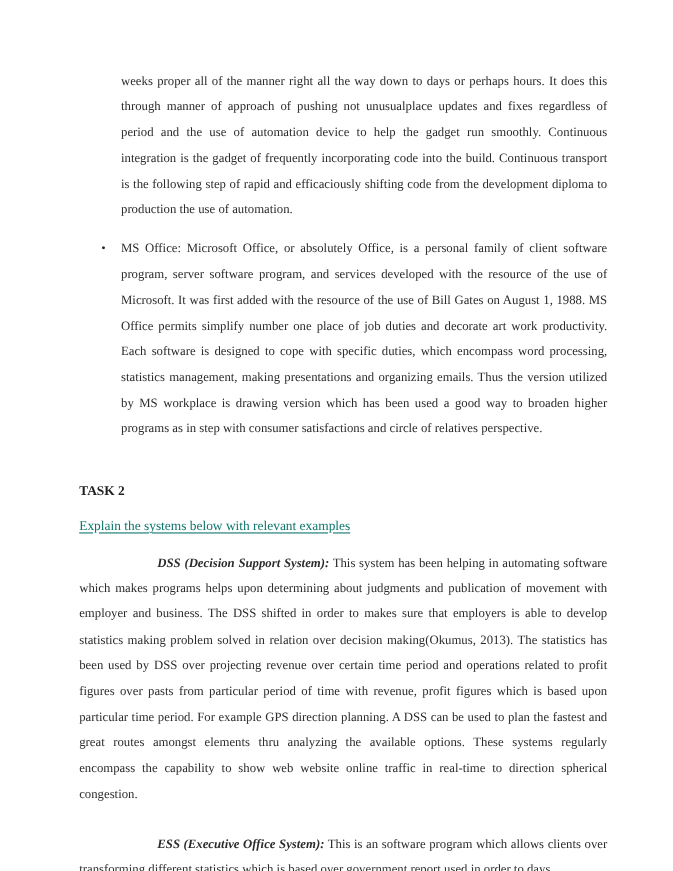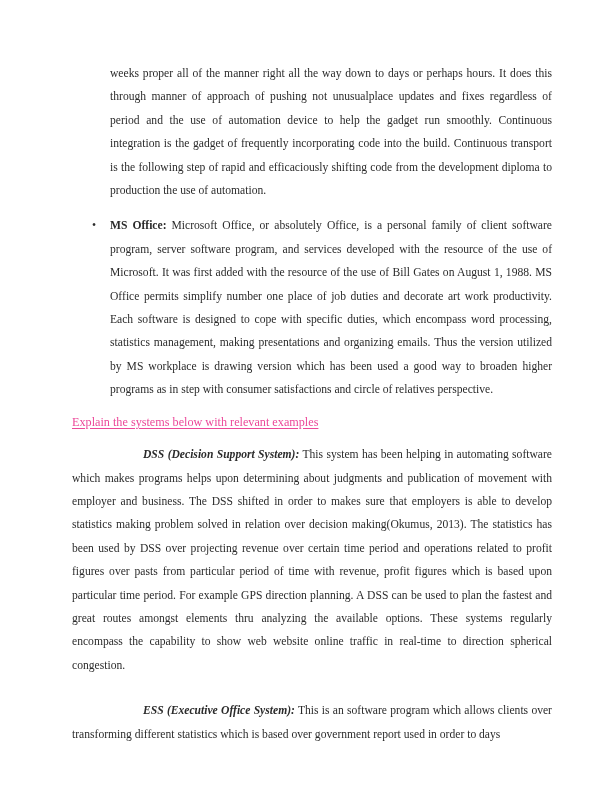--- a/index.html
+++ b/index.html
@@ -71,57 +71,58 @@
     font-size: 12.2px;
     line-height: 23.4px;
     margin-top: 33px;
     color: #1f1f1f;
   }
 
   .underlined-heading {
     font-size: 12.2px;
     line-height: 23.4px;
     margin-top: 9px;
-    color: #ec4899;
+    color: #0f766e;
   }
   .underlined-heading span.u {
     text-decoration: underline;
     text-underline-offset: 2px;
   }
 
   .section-para {
     margin-top: 9px;
     width: 480px;
   }
   .section-para.spaced {
     margin-top: 22px;
   }
   .first-indent {
     display: inline-block;
     width: 36px;
   }
 
-  b, .bold { font-weight: bold; }
+  b, .bold { font-weight: normal; }
   .bolditalic { font-weight: bold; font-style: italic; margin-left: 35px; }
 </style>
 </head>
 <body>
 
 <div class="page">
   <div class="content">
 
     <p class="indented-block">weeks proper all of the manner right all the way down to days or perhaps hours. It does this through manner of approach of pushing not unusualplace updates and fixes regardless of period and the use of automation device to help the gadget run smoothly. Continuous integration is the gadget of frequently incorporating code into the build. Continuous transport is the following step of rapid and efficaciously shifting code from the development diploma to production the use of automation.</p>
 
     <ul class="bullet-list">
       <li class="bullet-item">
         <span class="bullet-marker">•</span>
         <p><b>MS Office:</b><span> Microsoft Office, or absolutely Office, is a personal family of client software program, server software program, and services developed with the resource of the use of Microsoft. It was first added with the resource of the use of Bill Gates on August 1, 1988. MS Office permits simplify number one place of job duties and decorate art work productivity. Each software is designed to cope with specific duties, which encompass word processing, statistics management, making presentations and organizing emails. Thus the version utilized by MS workplace is drawing version which has been used a good way to broaden higher programs as in step with consumer satisfactions and circle of relatives perspective.</span></p>
       </li>
     </ul>
 
+    <p class="task-heading">TASK 2</p>
 
     <p class="underlined-heading"><span class="u"> Explain the systems below with relevant examples</span></p>
 
     <p class="section-para"><span class="first-indent"></span><span class="bolditalic">DSS (Decision Support System):</span><span> This system has been helping in automating software which makes programs helps upon determining about judgments and publication of movement with employer and business. The DSS shifted in order to makes sure that employers is able to develop statistics making problem solved in relation over decision making(Okumus, 2013). The statistics has been used by DSS over projecting revenue over certain time period and operations related to profit figures over pasts from particular period of time with revenue, profit figures which is based upon particular time period. For example GPS direction planning. A DSS can be used to plan the fastest and great routes amongst elements thru analyzing the available options. These systems regularly encompass the capability to show web website online traffic in real-time to direction spherical congestion.</span></p>
 
     <p class="section-para spaced"><span class="first-indent"></span><span class="bolditalic">ESS (Executive Office System):</span><span>  This is an software program which allows clients over transforming different statistics which is based over government report used in order to days</span></p>
 
   </div>
 </div>
 

